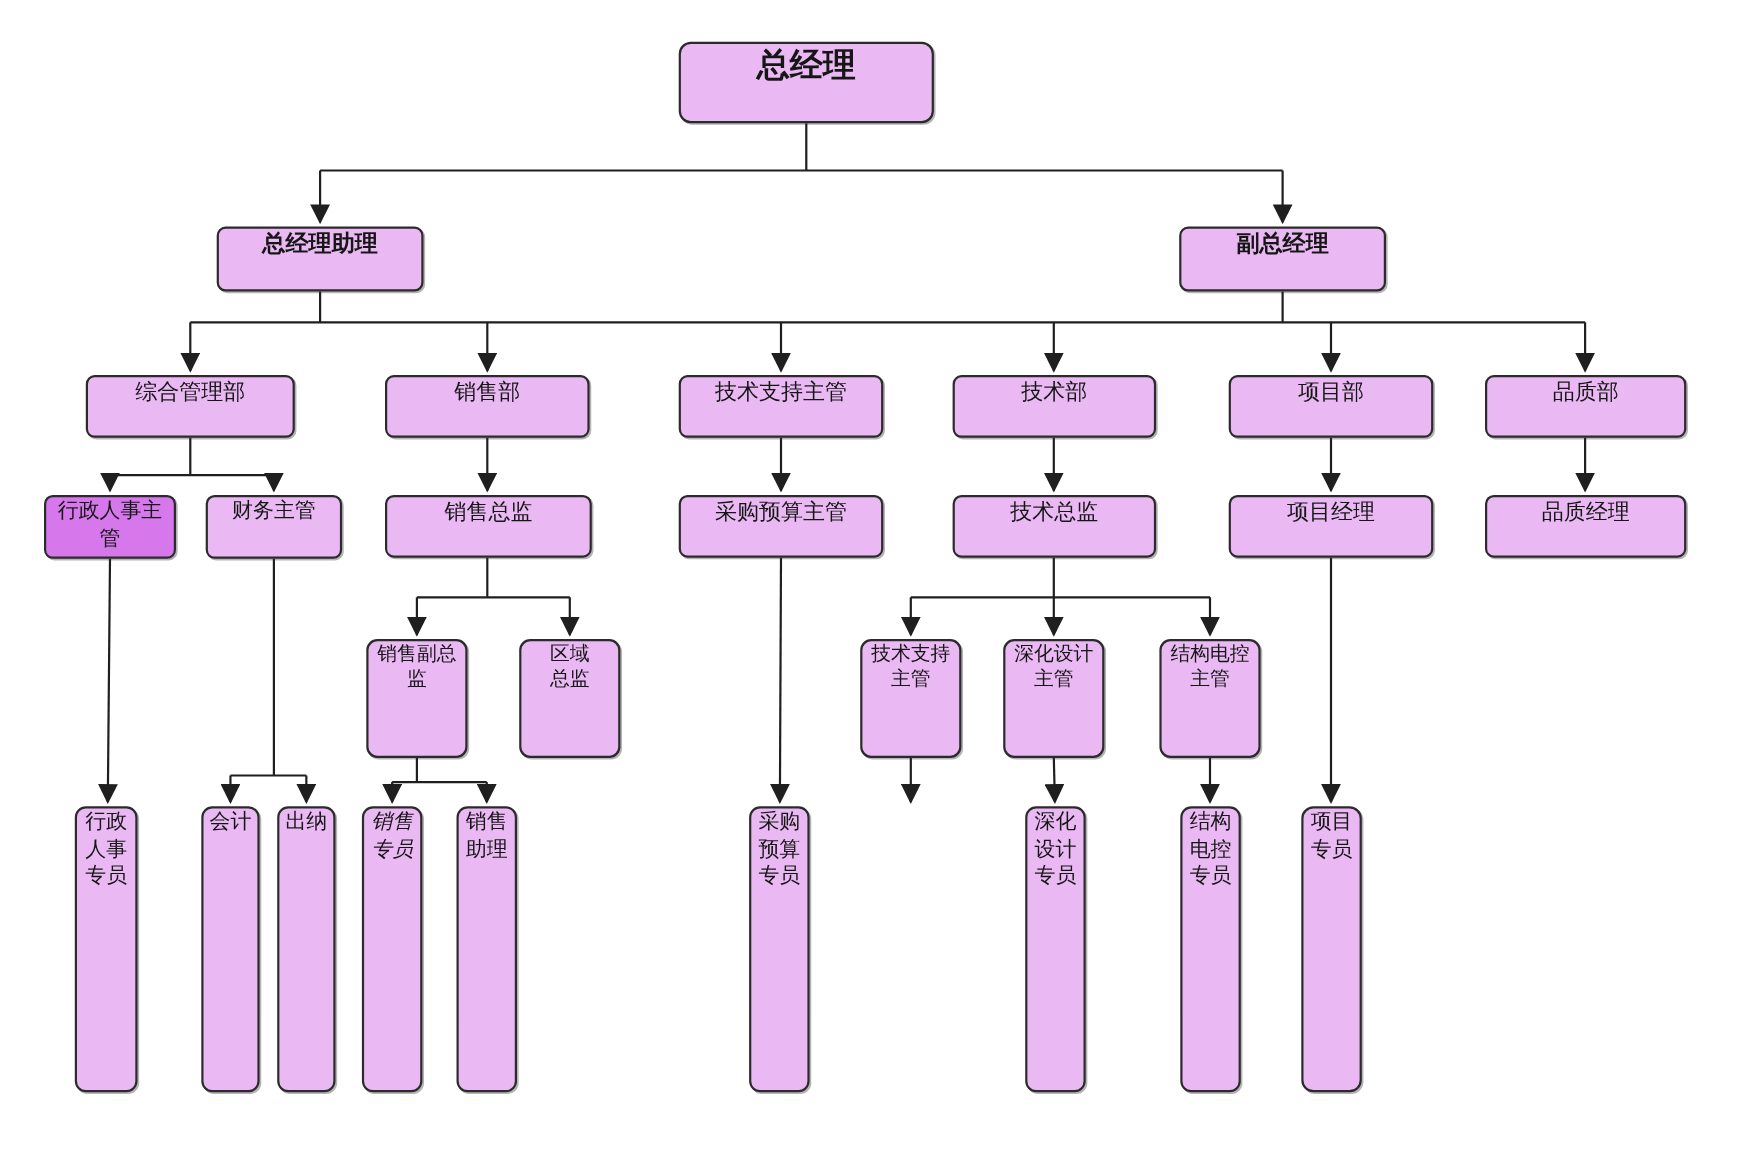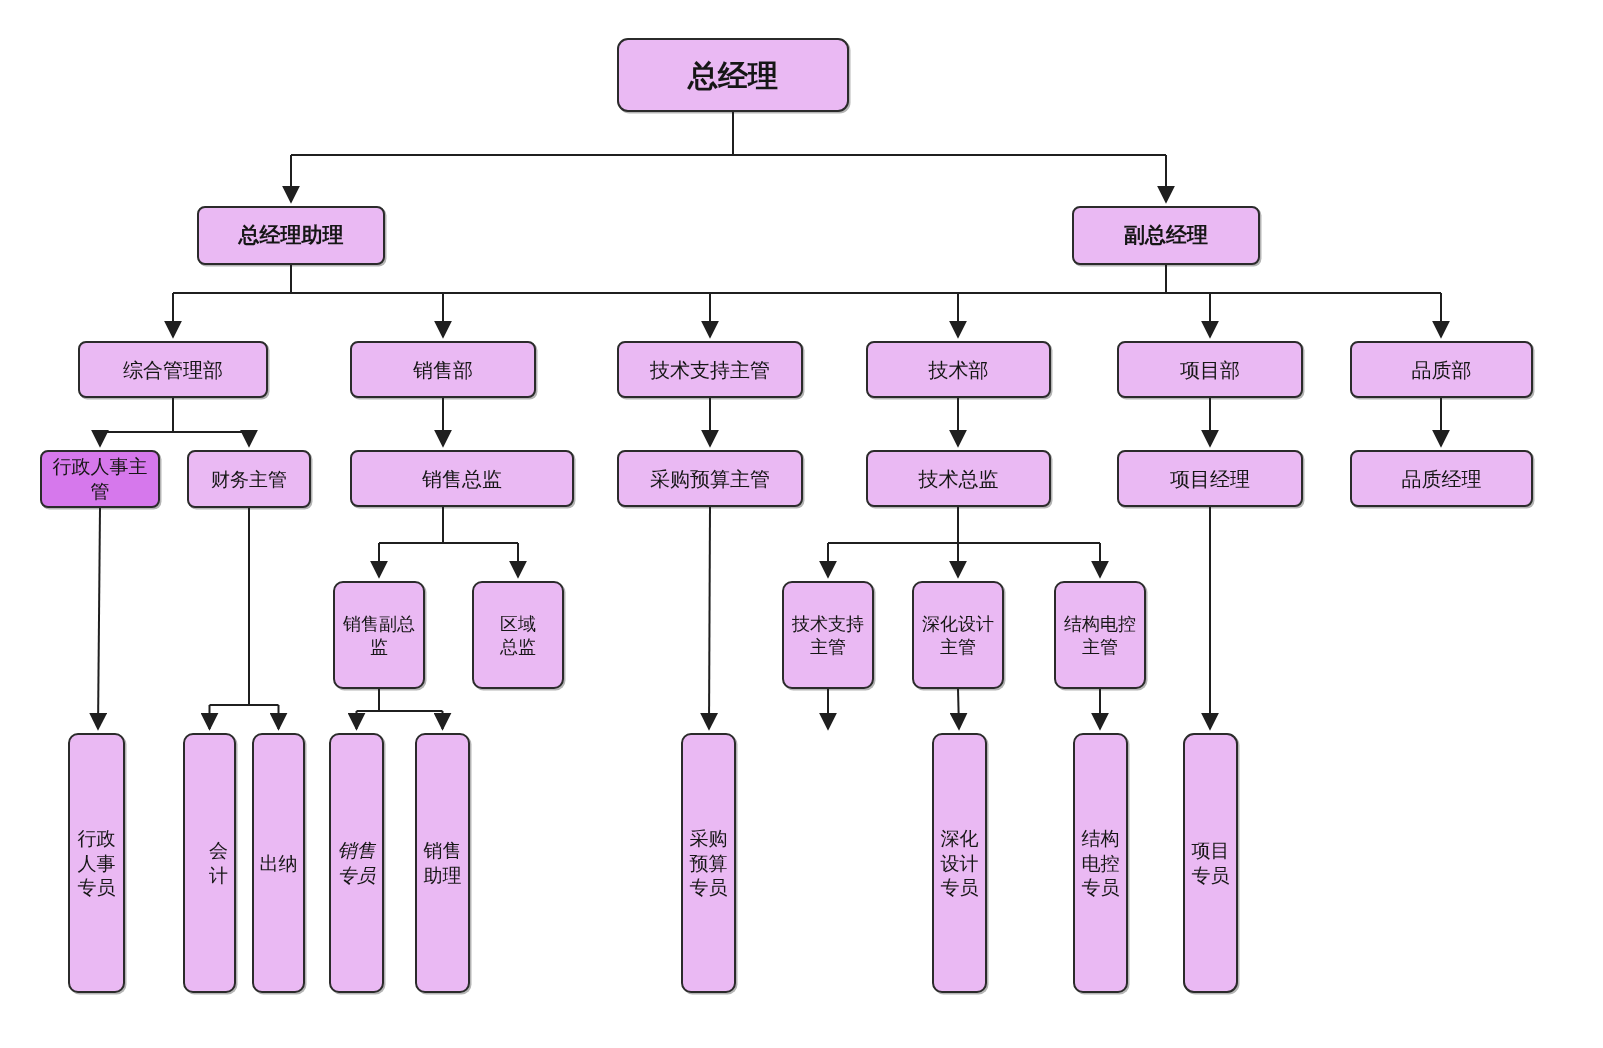--- a/index.html
+++ b/index.html
@@ -14,21 +14,21 @@
   .canvas{
     position:relative;width:1603px;height:1048px;overflow:hidden;
     font-family:"DejaVu Sans","Liberation Sans",sans-serif;
     background:var(--background);
   }
   .edges{position:absolute;left:0;top:0;width:1603px;height:1048px;}
   .edge{stroke:var(--line-color);stroke-width:2;fill:none;}
   .arrowhead{fill:var(--line-color);}
   .node{
     position:absolute;box-sizing:border-box;
-    display:flex;align-items:center;justify-content:center;
+    display:flex;align-items:flex-start;justify-content:center;
     background:var(--node-fill);
     border:2px solid var(--node-border);
     border-radius:8px;
     color:var(--text-color);
     text-align:center;line-height:1.3;
     box-shadow:1.5px 1.5px 0 rgba(40,40,40,0.35);
     cursor:default;
   }
   .node.selected{background:var(--highlight-fill);}
   .lbl{display:block;white-space:normal;}
@@ -45,33 +45,33 @@
   .p-deputy-gm{left:1072px;top:206px;width:188px;height:59px;}
   .p-dept-general-admin{left:78px;top:341px;width:190px;height:57px;}
   .p-dept-sales{left:350px;top:341px;width:186px;height:57px;}
   .p-dept-procurement-budget{left:617px;top:341px;width:186px;height:57px;}
   .p-dept-technology{left:866px;top:341px;width:185px;height:57px;}
   .p-dept-project{left:1117px;top:341px;width:186px;height:57px;}
   .p-dept-quality{left:1350px;top:341px;width:183px;height:57px;}
   .p-admin-hr-supervisor{left:40px;top:450px;width:120px;height:58px;}
   .p-admin-hr-supervisor .lbl{max-width:100px;}
   .p-finance-supervisor{left:187px;top:450px;width:124px;height:58px;}
-  .p-sales-director{left:350px;top:450px;width:224px;height:57px;}
+  .p-sales-director{left:350px;top:450px;width:188px;height:57px;}
   .p-procurement-budget-supervisor{left:617px;top:450px;width:186px;height:57px;}
   .p-technical-director{left:866px;top:450px;width:185px;height:57px;}
   .p-project-manager{left:1117px;top:450px;width:186px;height:57px;}
   .p-quality-manager{left:1350px;top:450px;width:183px;height:57px;}
   .p-deputy-sales-director{left:333px;top:581px;width:92px;height:108px;}
   .p-regional-director{left:472px;top:581px;width:92px;height:108px;}
   .p-regional-director .lbl{max-width:44px;}
   .p-tech-support-supervisor{left:782px;top:581px;width:92px;height:108px;}
   .p-detailed-design-supervisor{left:912px;top:581px;width:92px;height:108px;}
   .p-structure-electrical-supervisor{left:1054px;top:581px;width:92px;height:108px;}
   .p-admin-hr-specialist{left:68px;top:733px;width:57px;height:260px;}
-  .p-accountant{left:183px;top:733px;width:53px;height:260px;padding-left:18px;}
+  .p-accountant{left:183px;top:733px;width:53px;height:260px;}
   .p-cashier{left:252px;top:733px;width:53px;height:260px;}
   .p-sales-specialist{left:329px;top:733px;width:55px;height:260px;font-style:italic;}
   .p-sales-assistant{left:415px;top:733px;width:55px;height:260px;}
   .p-procurement-budget-specialist{left:681px;top:733px;width:55px;height:260px;}
   .p-tech-support-specialist{left:800px;top:733px;width:55px;height:260px;}
   .p-detailed-design-specialist{left:932px;top:733px;width:55px;height:260px;}
   .p-structure-electrical-specialist{left:1073px;top:733px;width:55px;height:260px;}
   .p-project-specialist{left:1183px;top:733px;width:55px;height:260px;border-radius:11px;}
 </style>
 </head>

